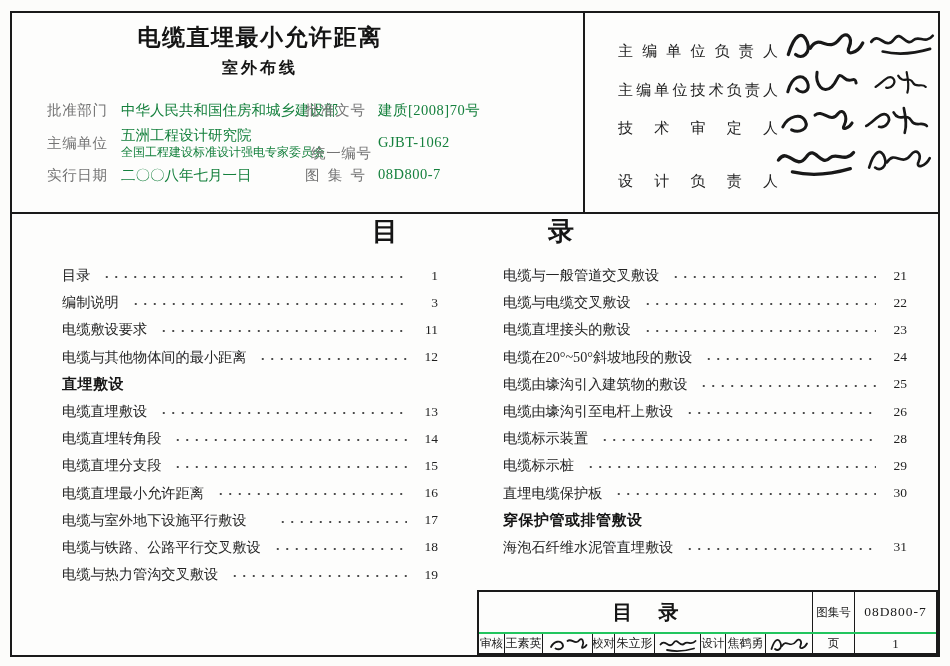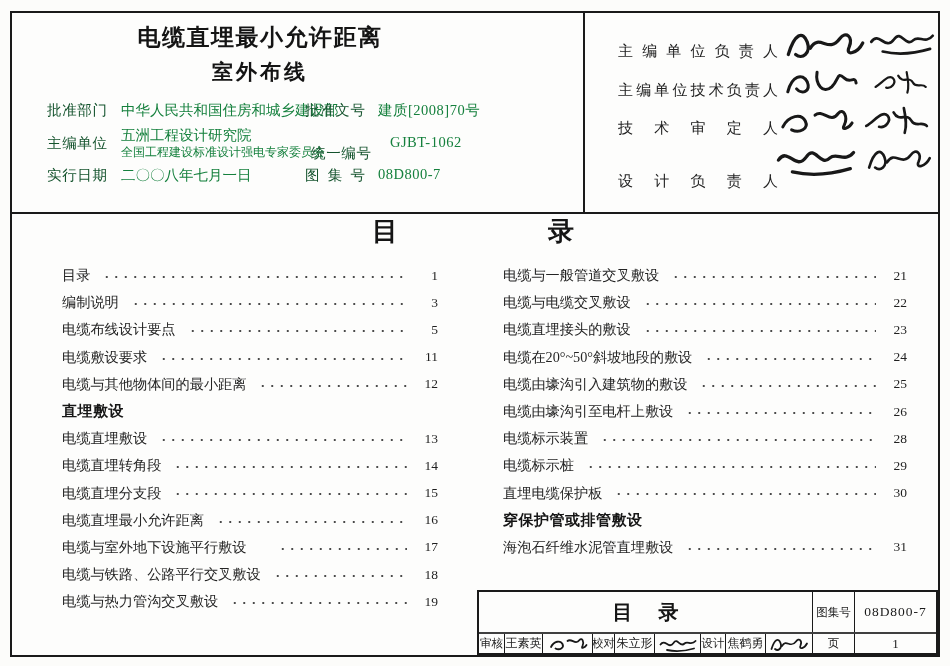--- a/index.html
+++ b/index.html
@@ -22,25 +22,25 @@
 
   
   .doc-title1{
     position:absolute;left:10px;top:22px;width:500px;text-align:center;
     font-family:"Liberation Sans", sans-serif;font-weight:bold;
     font-size:23px;letter-spacing:1.5px;color:#141414;
   }
   .doc-title2{
     position:absolute;left:10px;top:58px;width:500px;text-align:center;
     font-family:"Liberation Sans", sans-serif;font-weight:bold;
-    font-size:21px;letter-spacing:3px;color:#141414;
+    font-size:16px;letter-spacing:3px;color:#141414;
   }
   .info-label{
     position:absolute;display:inline-block;width:60px;
-    font-size:14.5px;text-align:justify;text-align-last:justify;color:#14532d;
+    font-size:14.5px;text-align:justify;text-align-last:justify;color:#737373;
   }
   .info-value{position:absolute;font-size:14.5px;color:#15803d;white-space:nowrap;}
   .info-value.sub{font-size:12px;}
   .info-value.num{font-family:"Liberation Serif", serif;letter-spacing:.5px;}
 
   
   .sig-label{
     position:absolute;left:618px;display:inline-block;width:160px;
     font-size:15px;color:#222;text-align:justify;text-align-last:justify;
   }
@@ -75,21 +75,21 @@
   }
   .pg{min-width:24px;text-align:right;font-size:13.5px;color:#1f1f1f;}
 
   
   .tb{
     position:absolute;left:477px;top:590px;width:461px;height:65px;
     border:2px solid #1a1a1a;box-sizing:border-box;background:#fdfdfc;
     display:grid;grid-template-rows:40px 1fr;
   }
   .tb-row1{display:grid;grid-template-columns:333px 42px 1fr;}
-  .tb-row2{display:grid;grid-template-columns:25px 38px 50px 22px 40px 46px 25px 40px 47px 42px 1fr;border-top:2px solid #404040;}
+  .tb-row2{display:grid;grid-template-columns:25px 38px 50px 22px 40px 46px 25px 40px 47px 42px 1fr;border-top:2px solid #22c55e;}
   .tb-cell{
     display:flex;align-items:center;justify-content:center;
     border-left:1.6px solid #1a1a1a;overflow:hidden;position:relative;
   }
   .tb-cell:first-child{border-left:none;}
   .tb-sheet{gap:26px;font-family:"Liberation Sans", sans-serif;font-weight:bold;font-size:20px;color:#151515;}
   .tb-lab{font-size:11.5px;color:#222;white-space:nowrap;}
   .tb-name{font-size:12px;color:#222;white-space:nowrap;}
   .tb-no{font-size:13.5px;letter-spacing:1px;color:#1b1b1b;}
   .tb-pageno{font-size:13px;color:#1b1b1b;}
@@ -118,21 +118,21 @@
 
   <span class="info-label" style="left:47px;top:101px;">批准部门</span>
   <span class="info-value" style="left:121px;top:101px;">中华人民共和国住房和城乡建设部</span>
   <span class="info-label" style="left:305px;top:101px;">批准文号</span>
   <span class="info-value num" style="left:378px;top:101px;">建质[2008]70号</span>
 
   <span class="info-label" style="left:47px;top:134px;">主编单位</span>
   <span class="info-value" style="left:121px;top:126px;">五洲工程设计研究院</span>
   <span class="info-value sub" style="left:121px;top:144px;">全国工程建设标准设计强电专家委员会</span>
   <span class="info-label" style="left:305px;top:144px;margin-left:6px;">统一编号</span>
-  <span class="info-value num" style="left:390px;top:134px;text-align:right;">GJBT-1062</span>
+  <span class="info-value num" style="left:378px;top:134px;text-align:right;">GJBT-1062</span>
 
   <span class="info-label" style="left:47px;top:166px;">实行日期</span>
   <span class="info-value" style="left:121px;top:166px;">二〇〇八年七月一日</span>
   <span class="info-label" style="left:305px;top:166px;">图集号</span>
   <span class="info-value num" style="left:378px;top:166px;">08D800-7</span>
 
   <span class="sig-label" style="top:42px;">主编单位负责人</span>
   <span class="sig-label" style="top:81px;">主编单位技术负责人</span>
   <span class="sig-label" style="top:119px;">技术审定人</span>
   <span class="sig-label" style="top:172px;">设计负责人</span>
@@ -170,25 +170,20 @@
   <div class="toc-col leftcol">
     <div class="toc-row">
         <span class="t">目录</span>
         <span class="leader"></span>
         <span class="pg">1</span>
       </div>
     <div class="toc-row">
         <span class="t">编制说明</span>
         <span class="leader"></span>
         <span class="pg">3</span>
-      </div>
-    <div class="toc-row">
-        <span class="t">电缆布线设计要点</span>
-        <span class="leader"></span>
-        <span class="pg">5</span>
       </div>
     <div class="toc-row">
         <span class="t">电缆敷设要求</span>
         <span class="leader"></span>
         <span class="pg">11</span>
       </div>
     <div class="toc-row">
         <span class="t">电缆与其他物体间的最小距离</span>
         <span class="leader"></span>
         <span class="pg">12</span>

